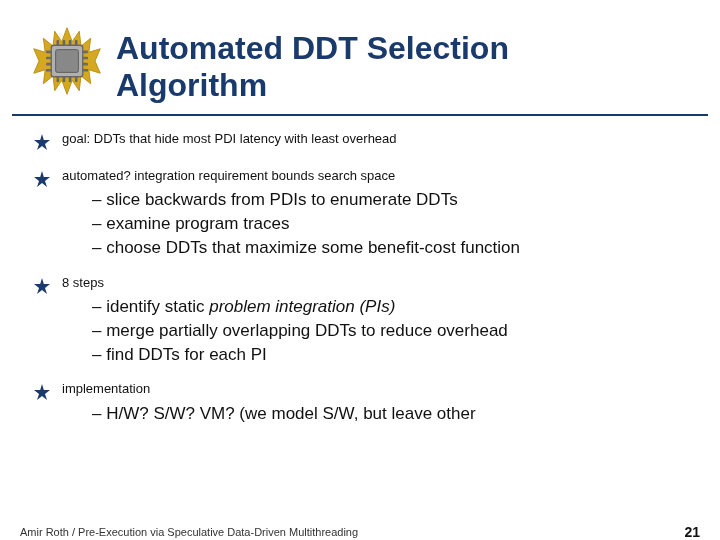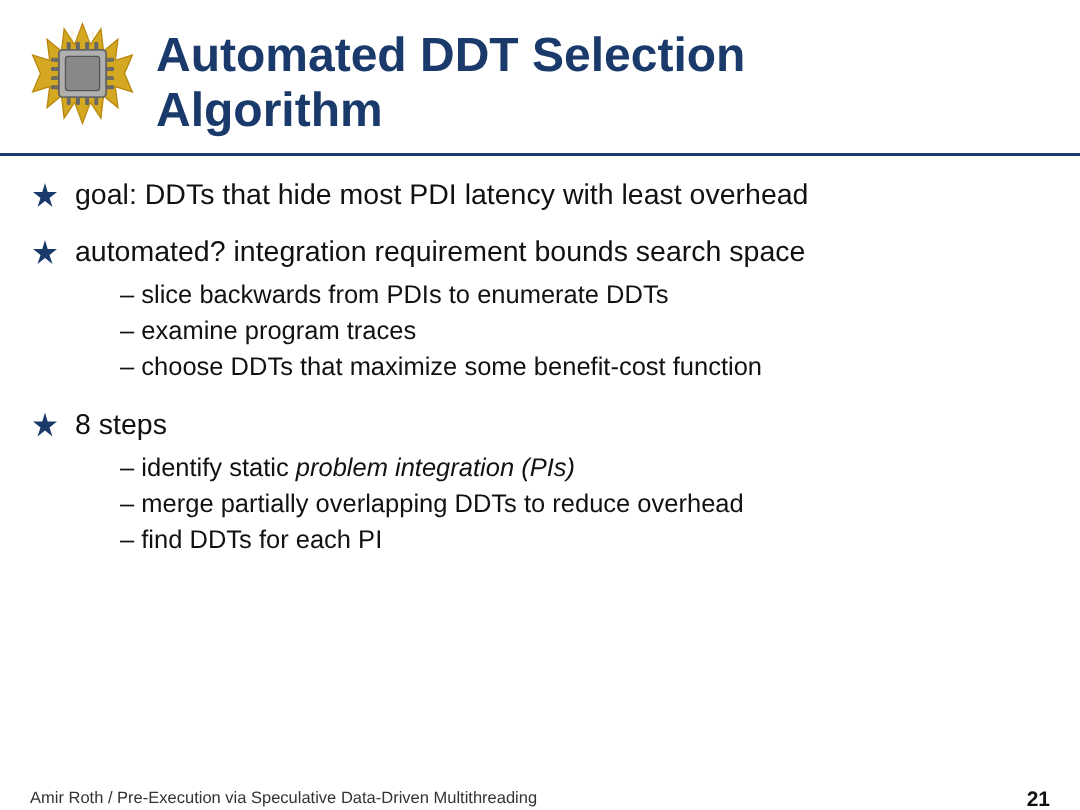--- a/index.html
+++ b/index.html
@@ -8,21 +8,21 @@
       height: 540px;
       background: #ffffff;
       font-family: Arial, sans-serif;
       overflow: hidden;
       position: relative;
     }
 
     .slide-container {
       width: 720px;
       height: 540px;
-      padding: 0;
+      padding: 12px;
       position: relative;
     }
 
     
     .header {
       display: flex;
       align-items: flex-start;
       padding: 18px 30px 10px 20px;
       border-bottom: 2px solid #1a3a6b;
       margin-bottom: 14px;
@@ -59,21 +59,21 @@
       margin-right: 10px;
       margin-top: 3px;
     }
 
     .bullet-star {
       width: 20px;
       height: 20px;
     }
 
     .bullet-text {
-      font-size: 19px;
+      font-size: 13px;
       color: #111;
       line-height: 1.35;
     }
 
     .sub-bullets {
       margin-left: 30px;
       margin-top: 4px;
       margin-bottom: 4px;
     }
 
@@ -202,20 +202,33 @@
       <div>
         <div class="bullet-text">8 steps</div>
         <div class="sub-bullets">
           <div class="sub-bullet">identify static <span class="italic">problem integration (PIs)</span></div>
           <div class="sub-bullet">merge partially overlapping DDTs to reduce overhead</div>
           <div class="sub-bullet">find DDTs for each PI</div>
         </div>
       </div>
     </div>
 
+    <div class="bullet-section">
+      <div class="bullet-icon">
+        <svg class="bullet-star" viewBox="0 0 20 20" width="20" height="20" xmlns="http://www.w3.org/2000/svg">
+          <polygon points="10,1 11.8,7 18,7 13,11 15,17 10,13 5,17 7,11 2,7 8.2,7" fill="#1a3a6b"></polygon>
+        </svg>
+      </div>
+      <div>
+        <div class="bullet-text">implementation</div>
+        <div class="sub-bullets">
+          <div class="sub-bullet">H/W? S/W? VM? (we model S/W, but leave other</div>
+        </div>
+      </div>
+    </div>
 
   </div>
 
   <div class="footer">
     <div class="footer-left">Amir Roth / Pre-Execution via Speculative Data-Driven Multithreading</div>
     <div class="footer-right">21</div>
   </div>
 
 </div>
 

